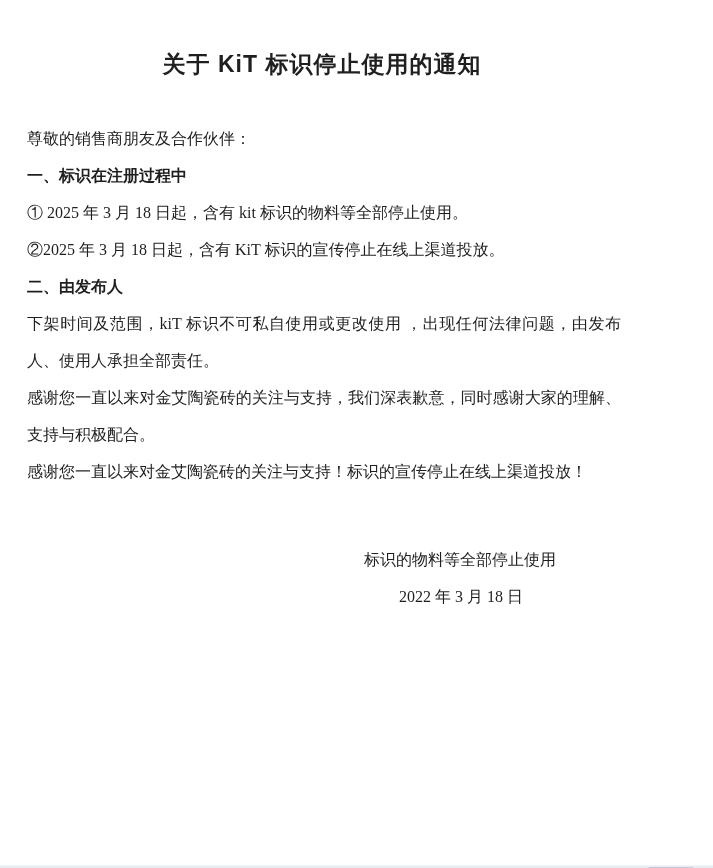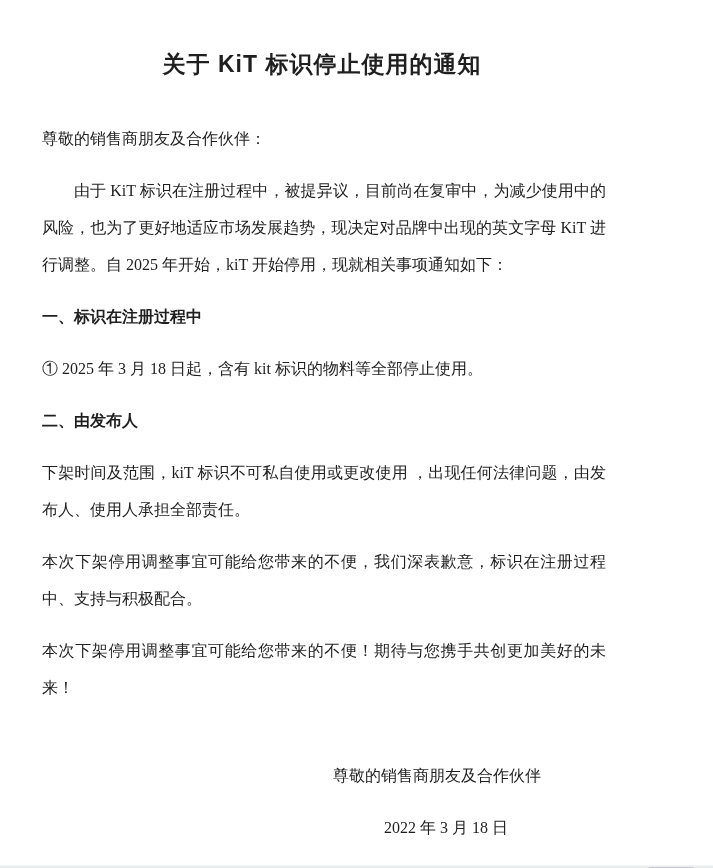--- a/index.html
+++ b/index.html
@@ -31,21 +31,21 @@
     font-family: "Liberation Sans", "DejaVu Sans", sans-serif;
     letter-spacing: 1px;
   }
   .body-text {
     margin-top: 40px;
     padding: 0 23px 0 27px;
     font-size: 16px;
     line-height: 37px;
   }
   .body-text p {
-    margin: 15px;
+    margin: 0;
     text-align: justify;
   }
   .indent {
     text-indent: 2em;
   }
   .heading {
     font-weight: bold;
     font-family: "Liberation Sans", "DejaVu Sans", sans-serif;
   }
   .signature {
@@ -84,38 +84,38 @@
 <body>
 
 <div class="doc">
 
   <h1 class="title">关于 KiT 标识停止使用的通知</h1>
 
   <div class="body-text">
 
     <p>尊敬的销售商朋友及合作伙伴：</p>
 
-    <p class="indent">由于 KiT 标识在注册过程中，被提异议，目前尚在复审中，为减少使用中的风险，也为了更好地适应市场发展趋势，现决定对品牌中出现的英文字母 KiT 进行调整。自 2025 年开始，kiT 开始停用，现就相关事项通知如下：</p>
 
     <p class="heading">一、标识在注册过程中</p>
 
     <p>① 2025 年 3 月 18 日起，含有 kit 标识的物料等全部停止使用。</p>
 
+    <p>②2025 年 3 月 18 日起，含有 KiT 标识的宣传停止在线上渠道投放。</p>
 
     <p class="heading">二、由发布人</p>
 
     <p>下架时间及范围，kiT 标识不可私自使用或更改使用 ，出现任何法律问题，由发布人、使用人承担全部责任。</p>
 
-    <p>本次下架停用调整事宜可能给您带来的不便，我们深表歉意，标识在注册过程中、支持与积极配合。</p>
+    <p>感谢您一直以来对金艾陶瓷砖的关注与支持，我们深表歉意，同时感谢大家的理解、支持与积极配合。</p>
 
 
-    <p>本次下架停用调整事宜可能给您带来的不便！期待与您携手共创更加美好的未来！</p>
+    <p>感谢您一直以来对金艾陶瓷砖的关注与支持！标识的宣传停止在线上渠道投放！</p>
 
     <div class="signature">
-      <p class="sig-company">尊敬的销售商朋友及合作伙伴</p>
+      <p class="sig-company">标识的物料等全部停止使用</p>
       <p class="sig-date">2022 年 3 月 18 日</p>
     </div>
 
   </div>
 
   <div class="scrollbar">
     <div class="scroll-thumb"></div>
   </div>
 
 </div>

